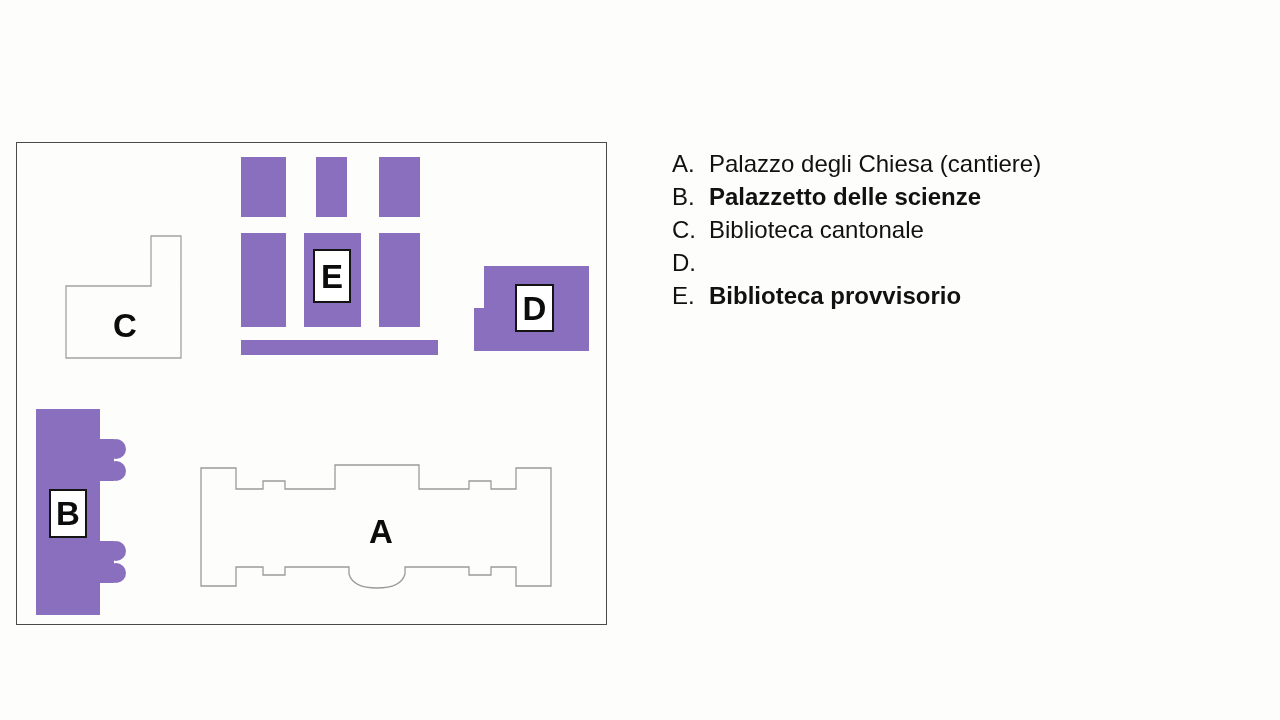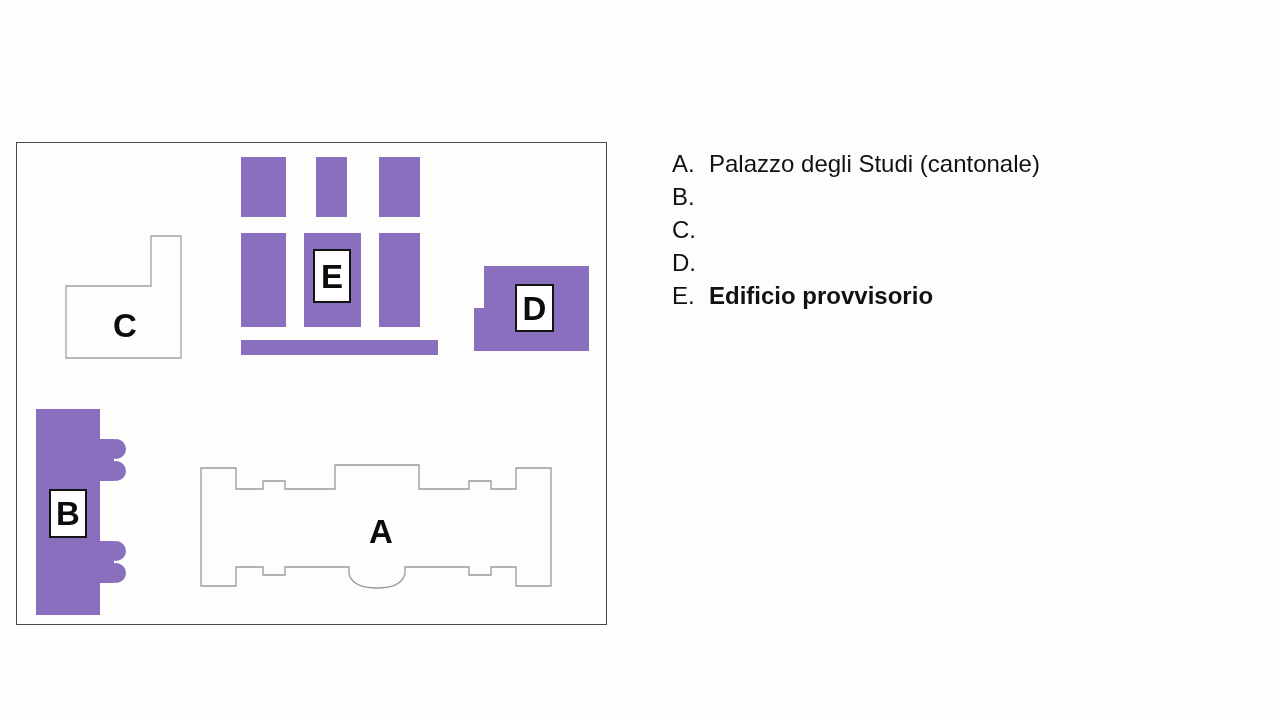--- a/index.html
+++ b/index.html
@@ -105,30 +105,32 @@
     </div>
 
     <div class="map-letter" style="left:342px;top:366px;width:44px;height:44px;">
       <span>A</span>
     </div>
   </div>
 
   <div class="legend">
     <div class="legend-row">
       <span class="legend-letter">A.</span>
-      <span class="legend-name">Palazzo degli Studi (cantonale)</span>
+      <span class="legend-name">Palazzo degli Chiesa (cantiere)</span>
     </div>
     <div class="legend-row bold">
       <span class="legend-letter">B.</span>
+      <span class="legend-name">Palazzetto delle scienze</span>
     </div>
     <div class="legend-row">
       <span class="legend-letter">C.</span>
+      <span class="legend-name">Biblioteca cantonale</span>
     </div>
     <div class="legend-row bold">
       <span class="legend-letter">D.</span>
     </div>
     <div class="legend-row bold">
       <span class="legend-letter">E.</span>
-      <span class="legend-name">Edificio provvisorio</span>
+      <span class="legend-name">Biblioteca provvisorio</span>
     </div>
   </div>
 
 </div>
 
 </body></html>

